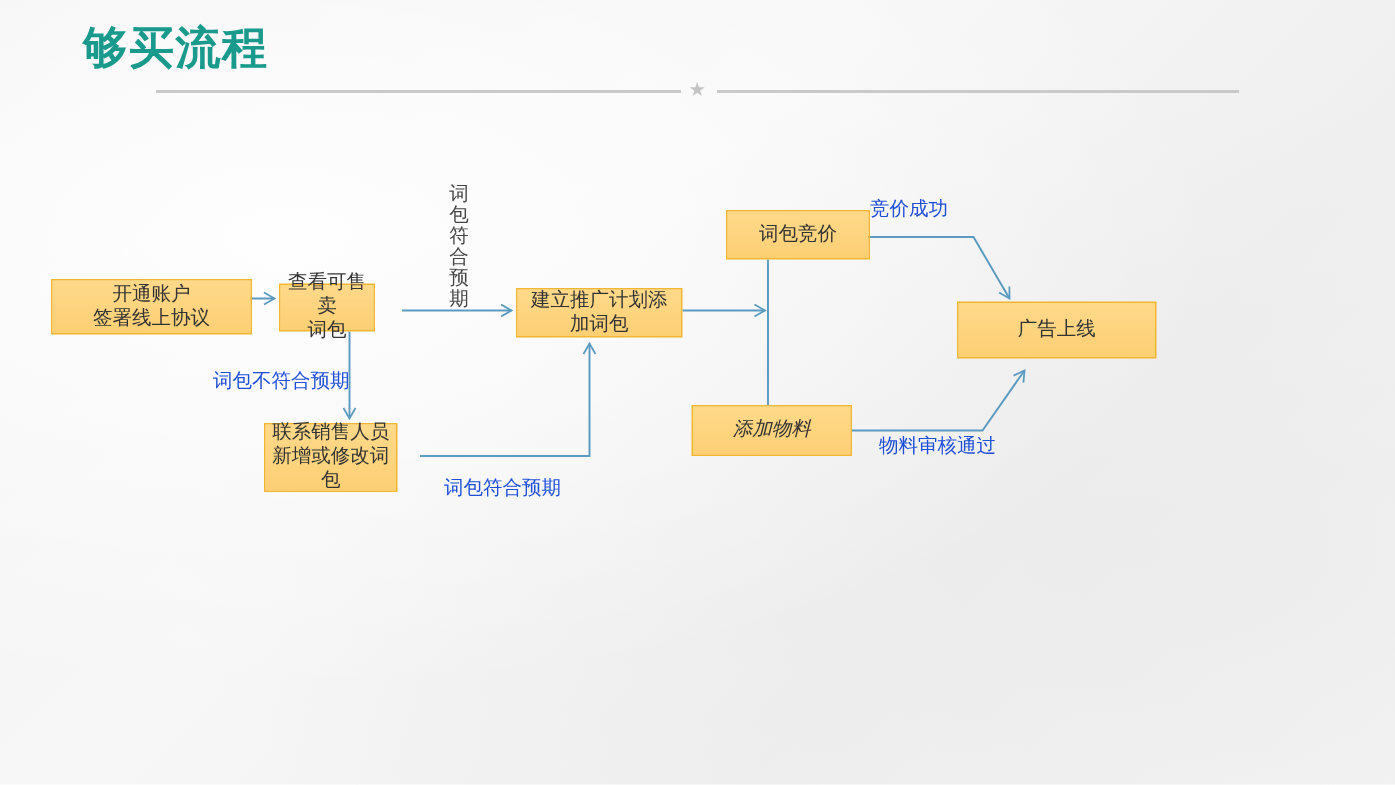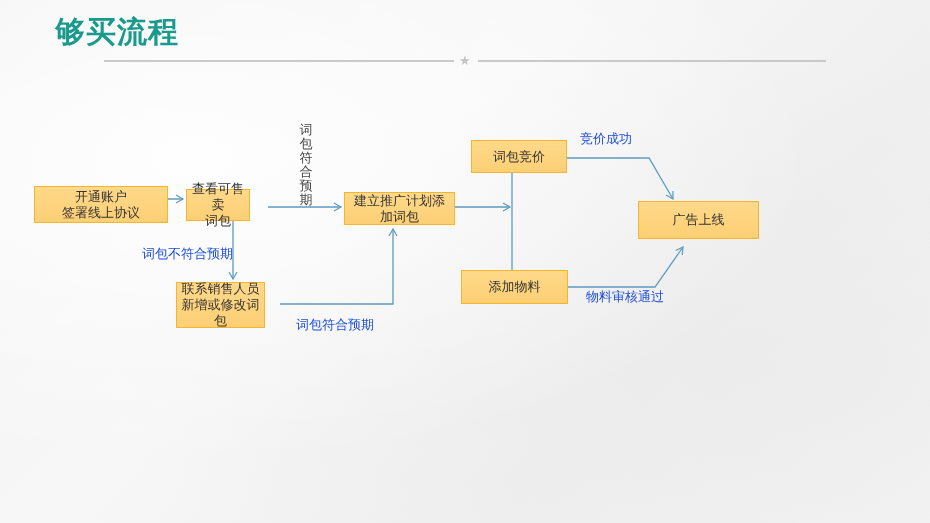--- a/index.html
+++ b/index.html
@@ -89,29 +89,29 @@
 </div>
 
 <div class="box" style="left:176px;top:282px;width:89px;height:46px;">
   <div>
     <span>联系销售人员</span>
     <span>新增或修改词</span>
     <span>包</span>
   </div>
 </div>
 
-<div class="box" style="left:471px;top:140px;width:96px;height:33px;">
+<div class="box" style="left:484px;top:140px;width:96px;height:33px;">
   <span>词包竞价</span>
 </div>
 
-<div class="box" style="left:461px;top:270px;width:107px;height:34px;">
+<div class="box" style="left:461px;top:270px;width:107px;height:34px;font-style:italic;">
   <span>添加物料</span>
 </div>
 
-<div class="box" style="left:638px;top:201px;width:121px;height:38px;">
+<div class="box" style="left:638px;top:201px;width:133px;height:38px;">
   <span>广告上线</span>
 </div>
 
 <div class="vlabel" style="left:299px;top:123px;">
   <div>词</div>
   <div>包</div>
   <div>符</div>
   <div>合</div>
   <div>预</div>
   <div>期</div>

